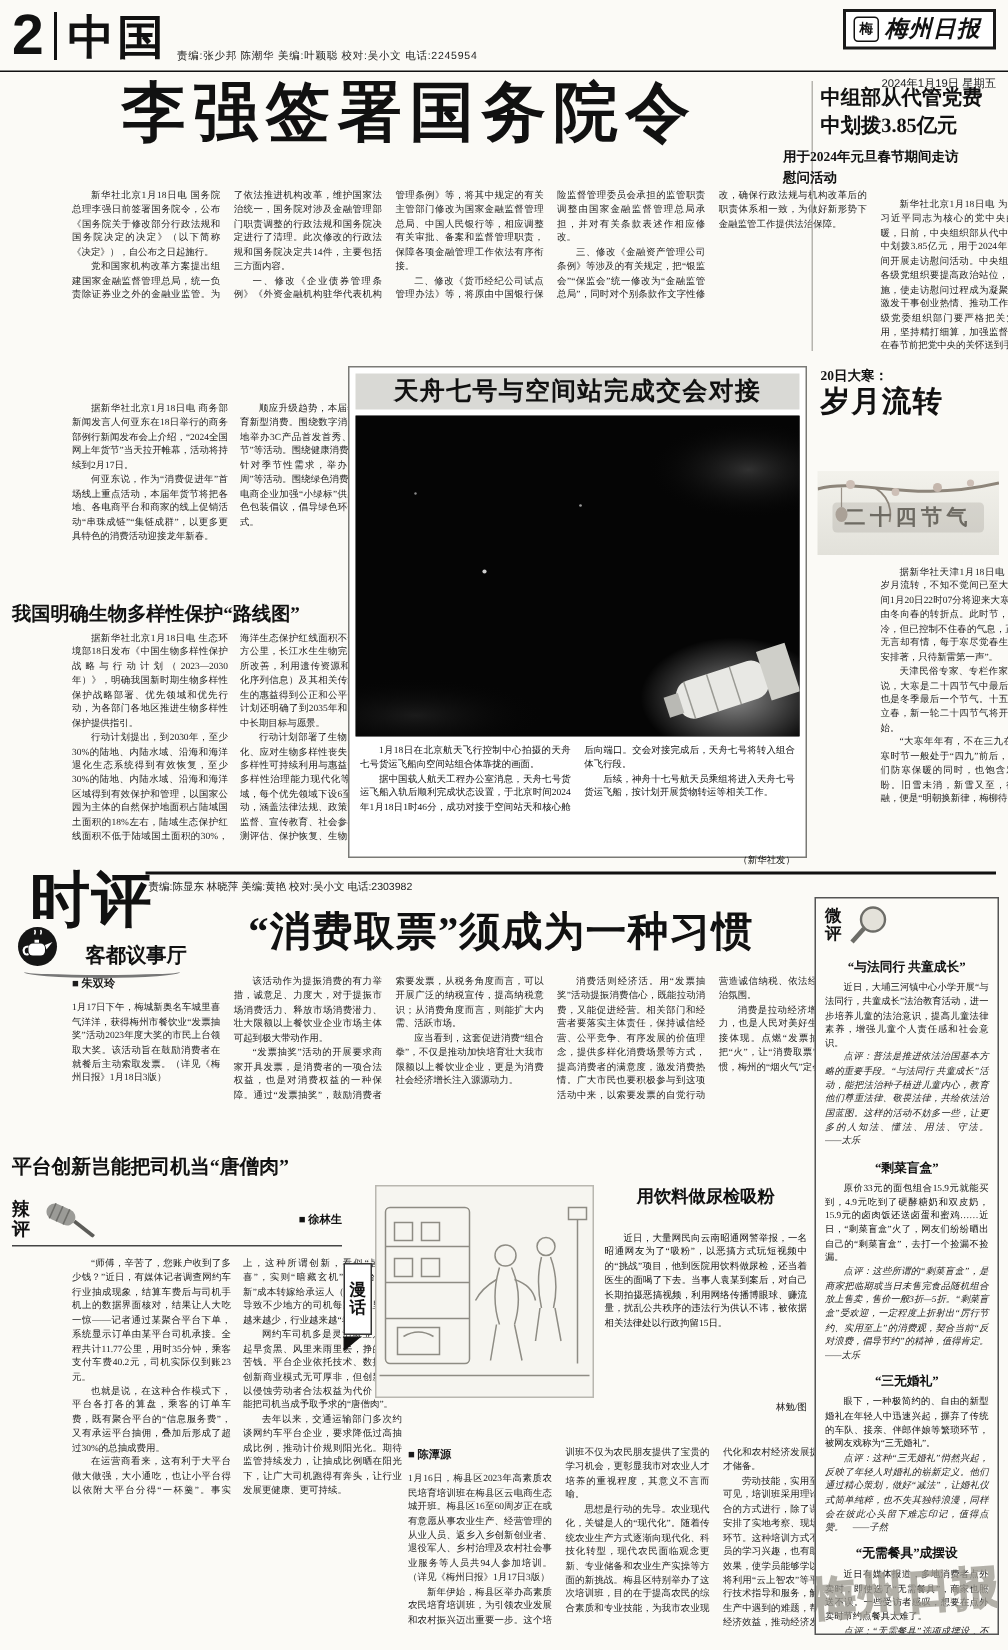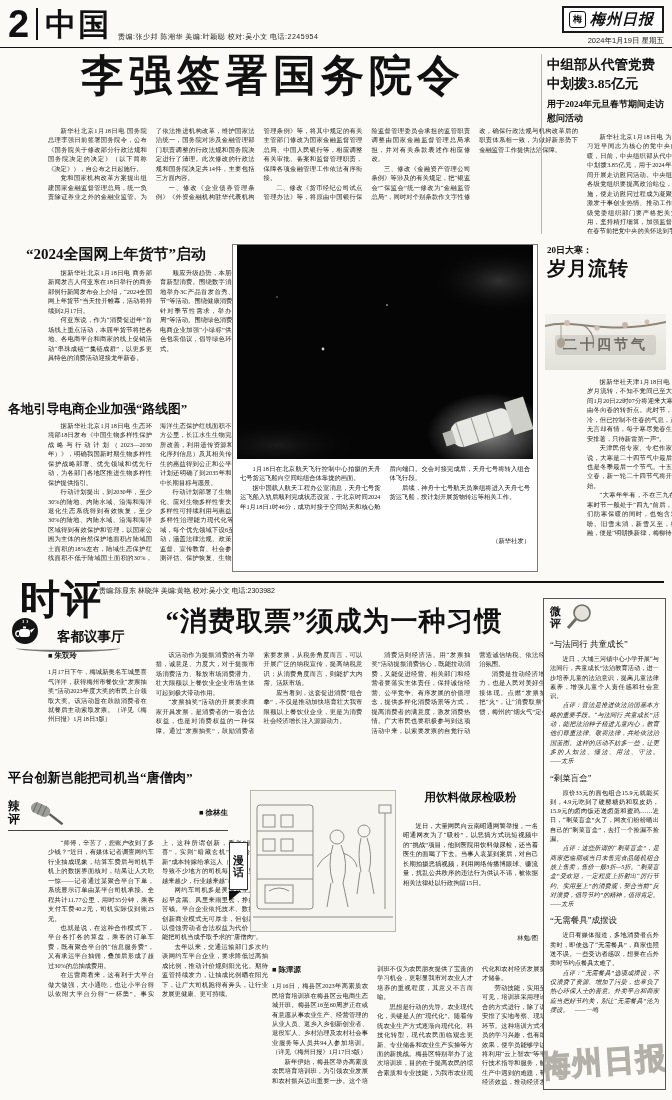--- a/index.html
+++ b/index.html
@@ -9,35 +9,35 @@
   .hdr{position:absolute;left:8px;top:6px;width:656px;height:40px;}
   .pagenum{position:absolute;left:0;top:0;display:flex;align-items:flex-end;}
   .pn-num{font-size:38px;line-height:36px;font-weight:700;font-family:"Liberation Sans",sans-serif;}
   .pn-bar{width:2px;height:32px;background:#111;margin:0 7px 2px 7px;}
   .pn-sec{font-size:31px;line-height:34px;font-weight:900;font-family:"Liberation Sans",sans-serif;letter-spacing:2px;}
   .hdr-credits{position:absolute;left:110px;top:26px;font-size:7px;color:#222;font-family:"Liberation Sans",sans-serif;letter-spacing:.5px;white-space:nowrap;}
   .masthead{position:absolute;right:0;top:0;text-align:right;}
   .mast-box{display:inline-flex;align-items:center;gap:4px;border:2px solid #1a1a1a;padding:2px 8px 2px 5px;background:#fff;}
   .mast-icon{width:15px;height:15px;border:1.5px solid #111;border-radius:3px;font-size:9px;line-height:14px;text-align:center;font-weight:900;}
   .mast-name{font-size:15px;font-weight:900;font-style:italic;letter-spacing:1px;}
-  .mast-date{font-size:7.5px;margin-top:3px;color:#222;font-family:"Liberation Sans",sans-serif;}
+  .mast-date{font-size:7.5px;margin-top:18px;color:#222;font-family:"Liberation Sans",sans-serif;}
   .hdr-rule{position:absolute;left:0;top:47px;width:672px;border-top:1.5px solid #111;}
   
   .small p{margin:0;text-indent:2em;}
   .small{font-size:6.3px;line-height:1.5;text-align:justify;color:#1c1c1c;overflow:hidden;margin-left:40px;}
   .byline{font-size:7.5px;font-weight:700;margin-bottom:6px;text-indent:0;}
   .has-byline p:first-child{text-indent:0;}
   
   .lead-hl{position:absolute;left:8px;top:52px;width:530px;text-align:center;font-size:43px;line-height:1.1;font-weight:900;letter-spacing:5px;}
   .lead-sub{position:absolute;left:8px;top:104px;width:530px;text-align:center;font-size:14.5px;font-weight:700;}
   .lead-body{position:absolute;left:8px;top:126px;width:530px;height:110px;column-count:5;column-gap:9px;}
   .vrule{position:absolute;left:541px;top:54px;height:180px;border-left:1px solid #b6b4ae;}
   
   .pfee-title{position:absolute;left:547px;top:56px;width:118px;font-size:13.5px;line-height:1.4;font-weight:900;}
-  .pfee-sub{position:absolute;left:547px;top:98px;width:118px;font-size:9px;line-height:1.5;font-weight:700;}
+  .pfee-sub{position:absolute;left:522px;top:98px;width:118px;font-size:9px;line-height:1.5;font-weight:700;}
   .pfee-body{position:absolute;left:547px;top:132px;width:118px;height:104px;}
   
   .sf-hl{position:absolute;left:8px;top:245px;width:216px;font-size:15px;font-weight:900;text-align:center;}
   .sf-body{position:absolute;left:8px;top:268px;width:216px;height:128px;column-count:2;column-gap:8px;}
   .bio-hl{position:absolute;left:8px;top:401px;width:220px;font-size:12.8px;font-weight:900;}
   .bio-body{position:absolute;left:8px;top:421px;width:216px;height:146px;column-count:2;column-gap:8px;}
   
   .photo-box{position:absolute;left:232px;top:244px;width:306px;height:328px;border:1px solid #7a7a76;background:#fff;box-sizing:border-box;}
   .photo-band{margin:4px;height:24px;background:#d9d9d5;text-align:center;font-size:16.5px;line-height:24px;font-weight:900;letter-spacing:1px;}
   .photo-img{margin:0 4px;height:214px;background:#060606;position:relative;overflow:hidden;}
@@ -71,21 +71,21 @@
   .ur-box{position:absolute;left:403px;top:790px;width:135px;height:142px;}
   .ur-title{font-size:11.5px;font-weight:900;text-align:center;margin-bottom:16px;}
   .ur-credit{text-align:right;font-size:6.3px;margin-top:1px;}
   
   .ru-hl{position:absolute;left:232px;top:936px;width:306px;text-align:center;font-size:17.5px;font-weight:900;letter-spacing:1px;}
   .ru-body{position:absolute;left:232px;top:964px;width:306px;height:130px;column-count:3;column-gap:9px;}
   
   .wp-box{position:absolute;left:543px;top:598px;width:123px;height:492px;border:1px solid #555;box-sizing:border-box;padding:3px 6px;overflow:hidden;background:#fcfbf7;}
   .wp-head{display:flex;align-items:center;gap:4px;height:30px;}
   .wp-label{display:flex;flex-direction:column;font-size:11px;line-height:12px;font-weight:900;font-family:"Liberation Sans",sans-serif;}
-  .wp-item-title{font-size:8.5px;font-weight:400;margin:7px 0 3px 0;}
+  .wp-item-title{text-align:center;font-size:8.5px;font-weight:700;margin:7px 0 3px 0;}
   .wp-body{font-size:6.2px;line-height:1.5;text-align:justify;}
   .wp-body p{margin:0;text-indent:2em;}
   .wp-comment{font-size:6.2px;line-height:1.5;text-align:justify;font-style:italic;color:#222;}
   .wp-comment p{margin:0;text-indent:2em;}
   .wp-watermark{position:absolute;left:-4px;bottom:6px;font-size:30px;font-weight:900;letter-spacing:2px;color:transparent;-webkit-text-stroke:1.2px #9a978e;opacity:.75;transform:rotate(-4deg);white-space:nowrap;pointer-events:none;}
   .cap-small{font-size:6.3px;line-height:1.5;text-align:justify;overflow:hidden;}
   .cap-small p{margin:0;text-indent:2em;}
 </style>
 </head>
 <body>
@@ -118,35 +118,35 @@
       <p>三、修改《金融资产管理公司条例》等涉及的有关规定，把“银监会”“保监会”统一修改为“金融监管总局”，同时对个别条款作文字性修改，确保行政法规与机构改革后的职责体系相一致，为做好新形势下金融监管工作提供法治保障。</p>
     </div>
   <div class="vrule"></div>
 
   <div class="pfee-title">中组部从代管党费中划拨3.85亿元</div>
   <div class="pfee-sub">用于2024年元旦春节期间走访慰问活动</div>
   <div class="pfee-body small">
       <p>新华社北京1月18日电  为充分体现以习近平同志为核心的党中央的关怀和温暖，日前，中央组织部从代中央管理党费中划拨3.85亿元，用于2024年元旦春节期间开展走访慰问活动。中央组织部强调，各级党组织要提高政治站位，精心组织实施，使走访慰问过程成为凝聚党心民心、激发干事创业热情、推动工作的过程。各级党委组织部门要严格把关党费管理使用，坚持精打细算，加强监督检查，确保在春节前把党中央的关怀送到手中。</p>
     </div>
 
-  <div class="sf-hl">“2024全国网上年货节”启动</div>
   <div class="sf-body small">
       <p>据新华社北京1月18日电  商务部新闻发言人何亚东在18日举行的商务部例行新闻发布会上介绍，“2024全国网上年货节”当天拉开帷幕，活动将持续到2月17日。</p>
       <p>何亚东说，作为“消费促进年”首场线上重点活动，本届年货节将把各地、各电商平台和商家的线上促销活动“串珠成链”“集链成群”，以更多更具特色的消费活动迎接龙年新春。</p>
       <p>顺应升级趋势，本届年货节将培育新型消费。围绕数字消费，北京等地举办3C产品首发首秀、“科技年货节”等活动。围绕健康消费，上海等地针对季节性需求，举办“超级品牌周”等活动。围绕绿色消费，各地引导电商企业加强“小绿标”供应，发布绿色包装倡议，倡导绿色环保的生活方式。</p>
     </div>
 
-  <div class="bio-hl">各地引导电商企业加强“路线图”</div>
+  <div class="bio-hl">我国明确生物多样性保护“路线图”</div>
   <div class="bio-body small">
       <p>据新华社北京1月18日电  生态环境部18日发布《中国生物多样性保护战略与行动计划（2023—2030年）》，明确我国新时期生物多样性保护战略部署、优先领域和优先行动，为各部门各地区推进生物多样性保护提供指引。</p>
       <p>行动计划提出，到2030年，至少30%的陆地、内陆水域、沿海和海洋退化生态系统得到有效恢复，至少30%的陆地、内陆水域、沿海和海洋区域得到有效保护和管理，以国家公园为主体的自然保护地面积占陆域国土面积的18%左右，陆域生态保护红线面积不低于陆域国土面积的30%，海洋生态保护红线面积不低于15万平方公里，长江水生生物完整性指数有所改善，利用遗传资源和DSI（数字化序列信息）及其相关传统知识所产生的惠益得到公正和公平分享。行动计划还明确了到2035年和到2050年的中长期目标与愿景。</p>
       <p>行动计划部署了生物多样性主流化、应对生物多样性丧失威胁、生物多样性可持续利用与惠益分享、生物多样性治理能力现代化等4个优先领域，每个优先领域下设6至8个优先行动，涵盖法律法规、政策规划、执法监督、宣传教育、社会参与、调查监测评估、保护恢复、生物安全管理、生物资源可持续管理、生态产品价值实现、城市生物多样性、惠益分享等内容。</p>
     </div>
 
   <div class="photo-box">
+    <div class="photo-band">天舟七号与空间站完成交会对接</div>
     <div class="photo-img">
       <svg width="298" height="214" viewBox="0 0 298 214">
         <rect x="0" y="0" width="298" height="214" fill="#050505"></rect>
         <radialGradient id="g1" cx="50%" cy="50%" r="50%">
           <stop offset="0%" stop-color="#555" stop-opacity="0.55"></stop>
             <stop offset="100%" stop-color="#000" stop-opacity="0"></stop>
         </radialGradient>
         <ellipse cx="262" cy="36" rx="70" ry="34" fill="url(#g1)"></ellipse>
         <ellipse cx="40" cy="200" rx="90" ry="26" fill="url(#g1)" opacity="0.5"></ellipse>
         <circle cx="86" cy="104" r="1.4" fill="#cfcfcf"></circle>
@@ -323,20 +323,29 @@
     <div>
       <div class="wp-item-title">“剩菜盲盒”</div>
       <div class="wp-body">
           <p>原价33元的面包组合15.9元就能买到，4.9元吃到了硬酵糖奶和双皮奶，15.9元的卤肉饭还送卤蛋和蜜鸡……近日，“剩菜盲盒”火了，网友们纷纷晒出自己的“剩菜盲盒”，去打一个捡漏不捡漏。</p>
         </div>
       <div class="wp-comment">
           <p>点评：这些所谓的“剩菜盲盒”，是商家把临期或当日未售完食品随机组合放上售卖，售价一般3折—5折。“剩菜盲盒”受欢迎，一定程度上折射出“厉行节约、实用至上”的消费观，契合当前“反对浪费，倡导节约”的精神，值得肯定。　——太乐</p>
         </div>
     </div>
     <div>
+      <div class="wp-item-title">“三无婚礼”</div>
+      <div class="wp-body">
+          <p>眼下，一种极简约的、自由的新型婚礼在年轻人中迅速兴起，摒弃了传统的车队、接亲、伴郎伴娘等繁琐环节，被网友戏称为“三无婚礼”。</p>
+        </div>
+      <div class="wp-comment">
+          <p>点评：这种“三无婚礼”悄然兴起，反映了年轻人对婚礼的崭新定义。他们通过精心策划，做好“减法”，让婚礼仪式简单纯粹，也不失其独特浪漫，同样会在彼此心头留下难忘印记，值得点赞。　——子然</p>
+        </div>
+    </div>
+    <div>
       <div class="wp-item-title">“无需餐具”成摆设</div>
       <div class="wp-body">
           <p>近日有媒体报道，多地消费者点外卖时，即使选了“无需餐具”，商家也照送不误。一些受访者感叹，想要在点外卖时节约点餐具太难了。</p>
         </div>
       <div class="wp-comment">
           <p>点评：“无需餐具”选项成摆设，不仅浪费了资源、增加了污染，也辜负了热心环保人士的善意。外卖平台和商家应当把好节约关，别让“无需餐具”沦为摆设。　——一鸣</p>
         </div>
     </div>
     <div class="wp-watermark">梅州日报</div>
   </div>

